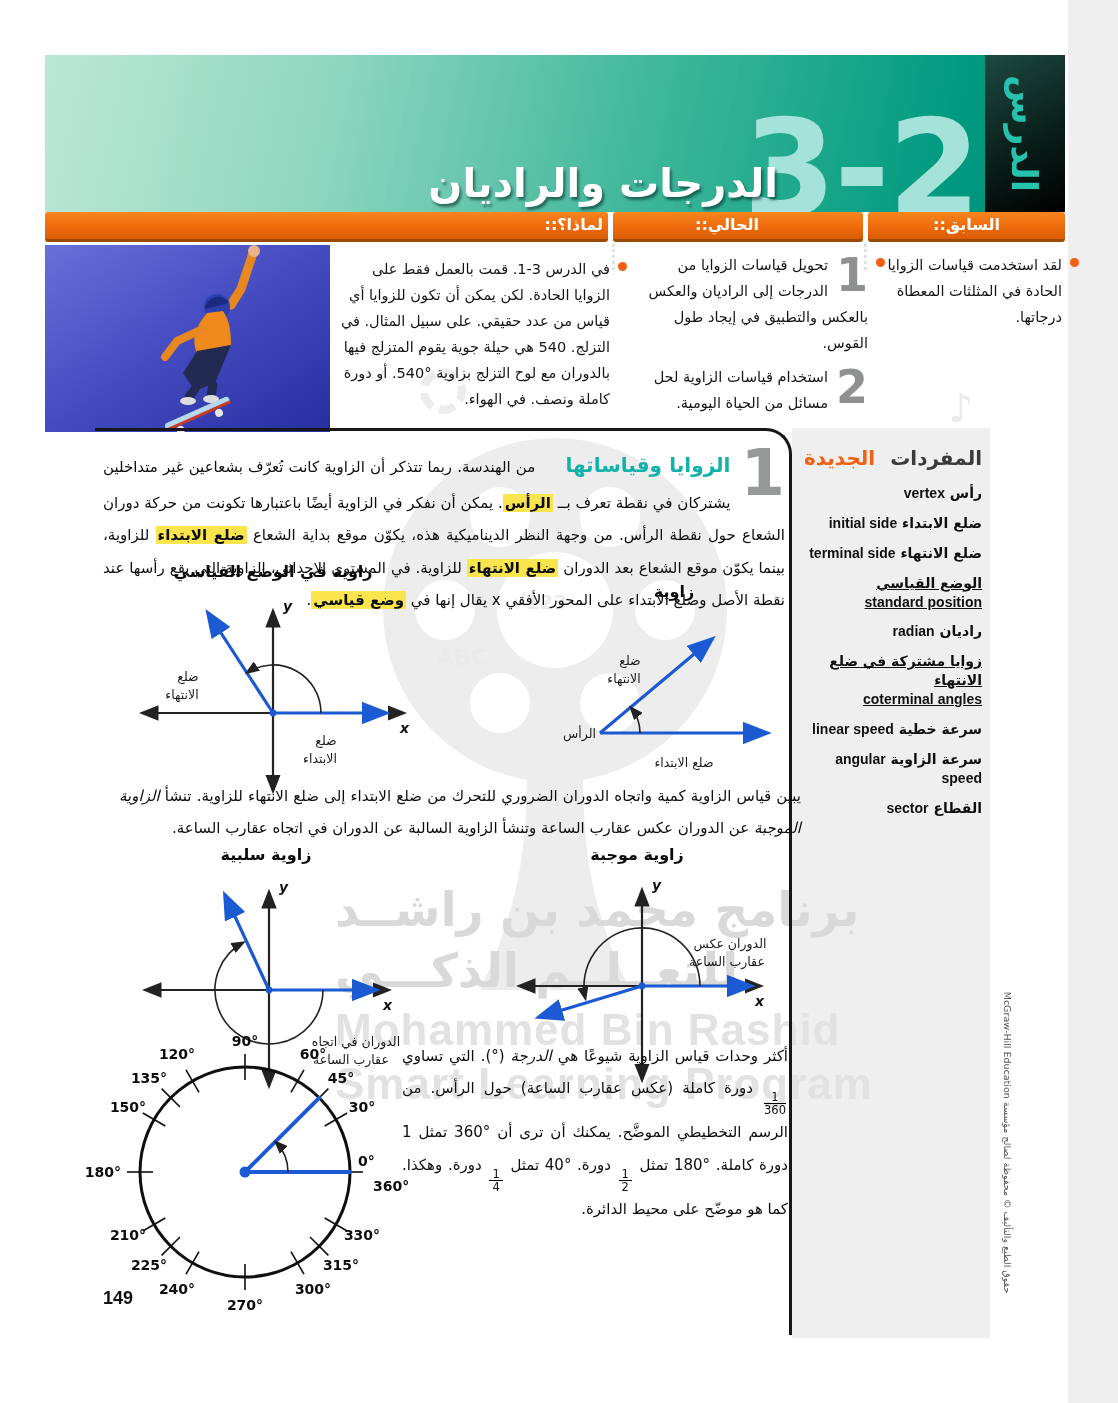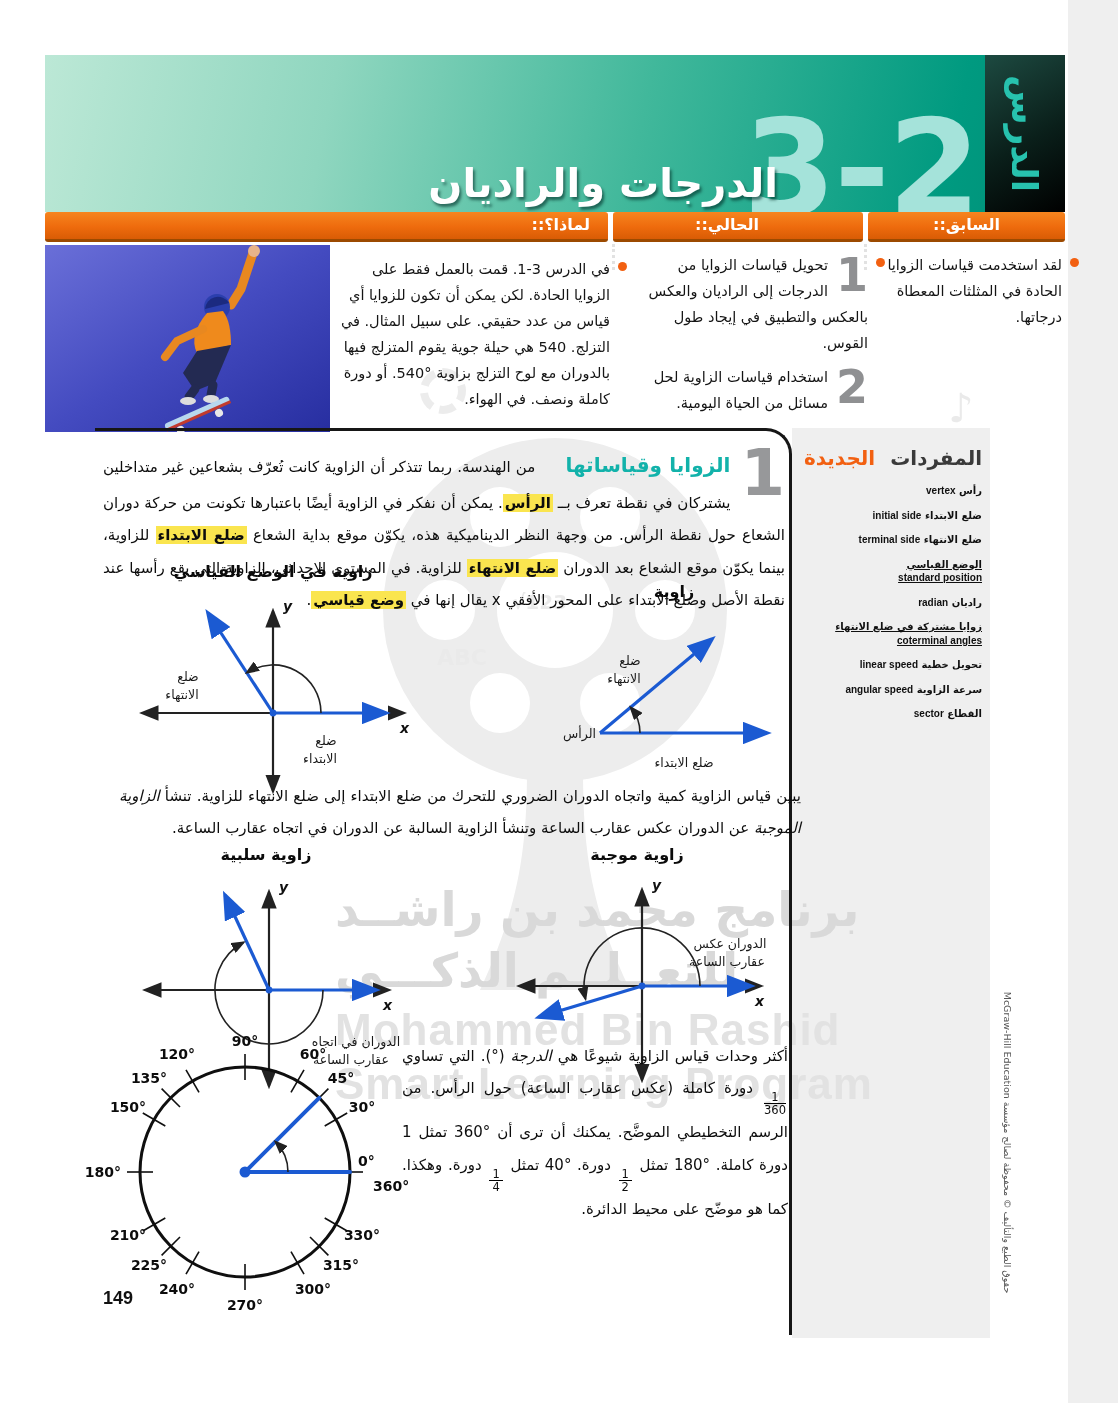--- a/index.html
+++ b/index.html
@@ -32,21 +32,21 @@
                 display:flex; align-items:center; justify-content:center; }
   .band-strip span { display:block; transform:rotate(90deg); font-size:36px; font-weight:bold;
                      color:#27c2ae; white-space:nowrap; }
 
   
   .tabbar { left:45px; top:212px; width:1020px; height:30px; display:flex; gap:5px; }
   .seg { background:linear-gradient(180deg,#f6851f 0%,#ee6b0d 55%,#d95c05 100%);
          border-bottom:3px solid #9c4a00; border-radius:3px; height:30px;
          color:#fff; font-weight:bold; font-size:16px; line-height:26px; white-space:nowrap; }
   .seg .dots { letter-spacing:1px; }
-  .seg-why  { width:563px; text-align:right; padding-right:18px; }
+  .seg-why  { width:563px; text-align:right; padding-right:5px; }
   .seg-cur  { width:250px; text-align:left; padding-left:82px; }
   .seg-prev { width:197px; text-align:center; }
 
   
   .col { position:absolute; direction:rtl; text-align:right; font-size:14.5px; line-height:1.8; color:#141414; }
   .bullet { position:absolute; right:-17px; top:6px; width:9px; height:9px; border-radius:50%; background:#f26011; }
   .col-why  { left:340px; top:256px; width:270px; }
   .col-cur  { left:628px; top:252px; width:240px; }
   .col-prev { left:876px; top:252px; width:186px; }
   .goal { position:relative; }
@@ -56,21 +56,21 @@
   
   .photo { left:45px; top:245px; width:285px; height:187px; }
 
   
   .content-box { left:95px; top:428px; width:697px; height:907px;
                  border-top:3px solid #161616; border-right:3px solid #161616;
                  border-radius:0 26px 0 0; }
   .vocab { left:800px; top:446px; width:182px; direction:rtl; text-align:right; }
   .vocab-title { font-size:20px; font-weight:bold; color:#3a3a3a; word-spacing:8px; margin-bottom:14px; }
   .vocab-title .accent { color:#f26011; }
-  .vocab-entry { font-size:10px; font-weight:bold; color:#101010; margin-bottom:11px; line-height:1.35; }
+  .vocab-entry { font-size:14px; font-weight:bold; color:#101010; margin-bottom:11px; line-height:1.35; }
   .vocab-entry .en { font-family:"Liberation Sans","DejaVu Sans",sans-serif; }
   .vocab-entry.twoline span { display:block;text-decoration:underline; }
 
   
   .para { position:absolute; direction:rtl; text-align:justify; font-size:15px; line-height:2.15; color:#0d0d0d; }
   .p1 { left:103px; top:444px; width:682px; }
   .p2 { left:119px; top:780px; width:682px; }
   .p3 { left:402px; top:1040px; width:386px; }
   .sec-num { float:right; font-size:64px; font-weight:bold; color:#97989a; line-height:.85; margin:2px 0 0 10px; }
   .sec-head { color:#12b2aa; font-weight:bold; font-size:20px;margin-left:25px; }
@@ -366,21 +366,21 @@
     <div class="vocab-entry"><span>ضلع الانتهاء</span> <span class="en" dir="ltr">terminal side</span></div>
     <div class="vocab-entry twoline">
         <span>الوضع القياسي</span>
         <span class="en" dir="ltr">standard position</span>
       </div>
     <div class="vocab-entry"><span>راديان</span> <span class="en" dir="ltr">radian</span></div>
     <div class="vocab-entry twoline">
         <span>زوايا مشتركة في ضلع الانتهاء</span>
         <span class="en" dir="ltr">coterminal angles</span>
       </div>
-    <div class="vocab-entry"><span>تحويل خطية</span> <span class="en" dir="ltr">linear speed</span></div>
+    <div class="vocab-entry"><span>سرعة خطية</span> <span class="en" dir="ltr">linear speed</span></div>
     <div class="vocab-entry"><span>سرعة الزاوية</span> <span class="en" dir="ltr">angular speed</span></div>
     <div class="vocab-entry"><span>القطاع</span> <span class="en" dir="ltr">sector</span></div>
   </div>
 
   <div class="abs pagenum">149</div>
   <div class="abs copyright">حقوق الطبع والتأليف © محفوظة لصالح مؤسسة McGraw-Hill Education</div>
 
 </div>
 
 </body></html>

